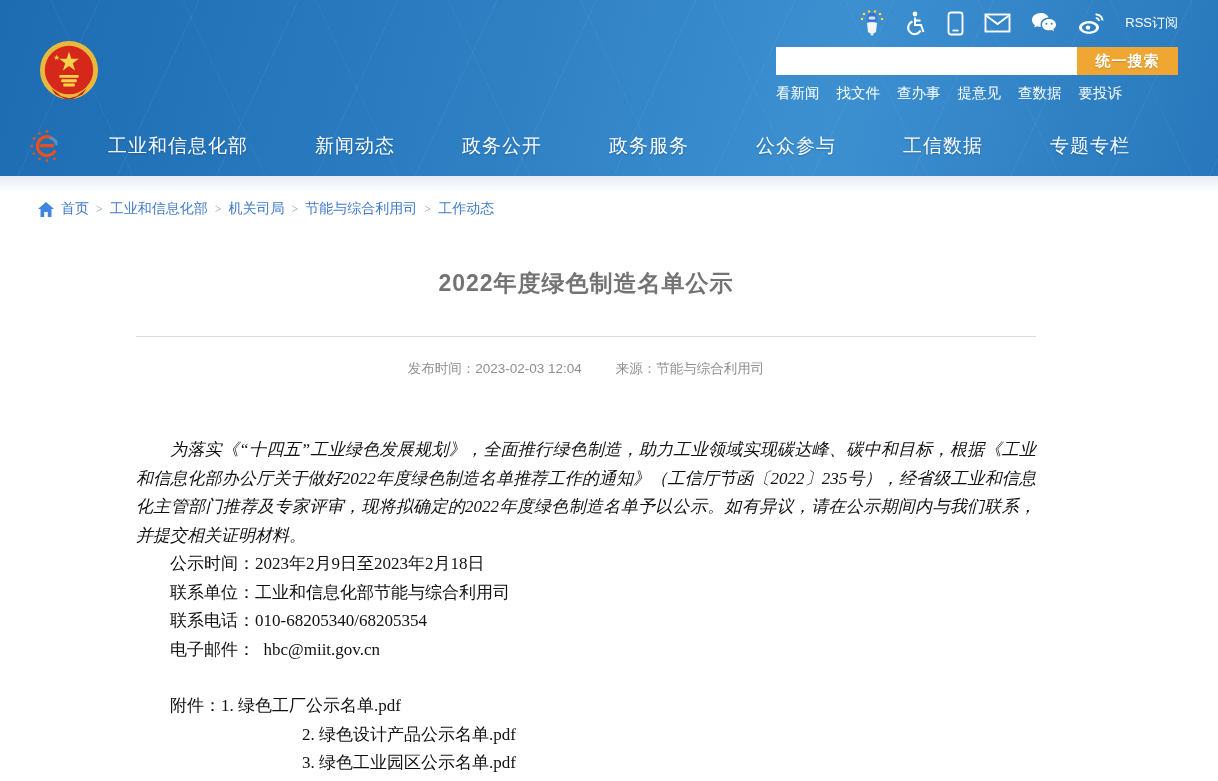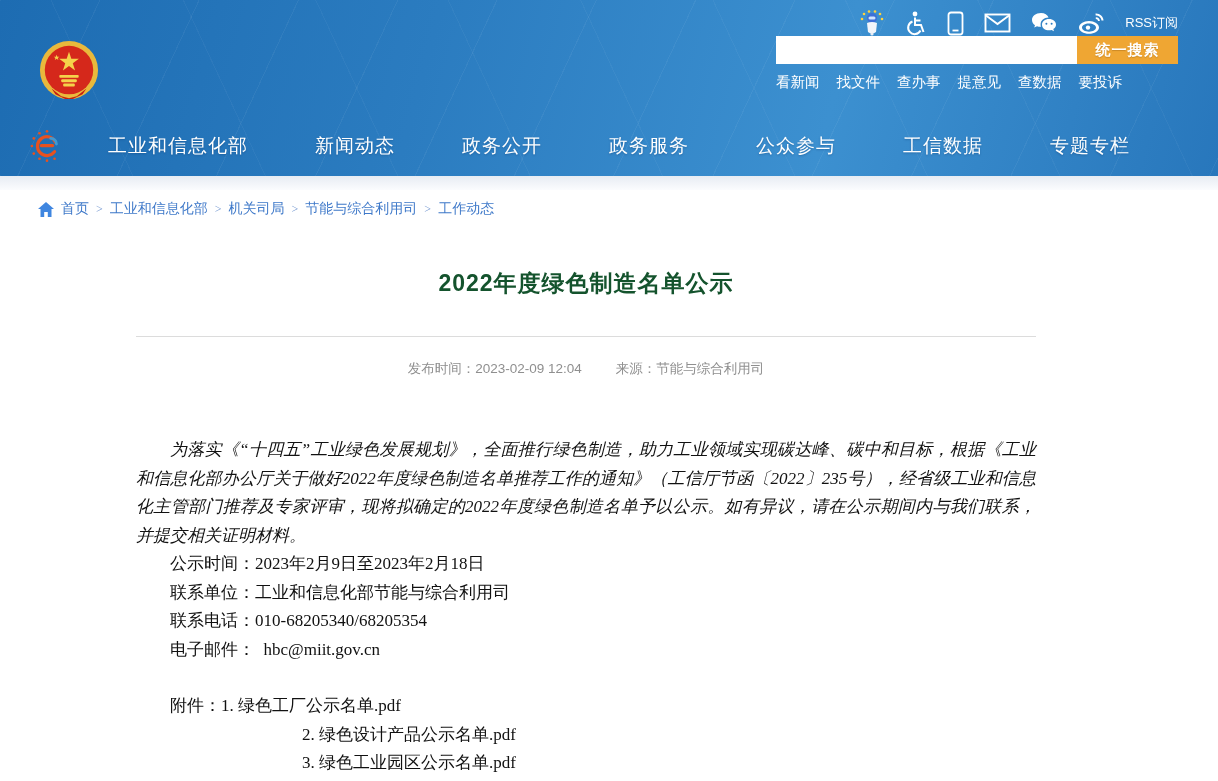--- a/index.html
+++ b/index.html
@@ -25,21 +25,21 @@
   .brand-text{ margin-left:16px; }
   .site-title{ font-size:32px; font-weight:bold; letter-spacing:2px; line-height:1.15;
                text-shadow:0 1px 2px rgba(0,40,90,.35); white-space:nowrap; }
   .site-subtitle{ font-size:11.5px; margin-top:6px; opacity:.95; letter-spacing:.2px; white-space:nowrap; }
 
   .header-right{ margin-left:auto; width:402px; display:flex; flex-direction:column; }
   .icon-row{ display:flex; align-items:center; justify-content:flex-end; gap:20px; margin-top:10px; height:26px; }
   .icon-row svg{ display:block; }
   .rss-label{ font-size:13px; cursor:pointer; }
 
-  .search-row{ display:flex; height:28px; }
+  .search-row{ display:flex; margin-top:11px; height:28px; }
   .search-input{ flex:1; height:28px; border:none; outline:none; padding:0 8px; font-size:14px; background:#fff; }
   .search-btn{ width:101px; height:28px; border:none; background:#efa633; color:#fff;
                font-size:15px; font-weight:bold; letter-spacing:1px; cursor:pointer;
                font-family:inherit; text-shadow:0 1px 1px rgba(120,70,0,.3); }
 
   .quick-links{ display:flex; gap:17px; margin-top:9px; font-size:14.5px; }
   .quick-link{ cursor:pointer; white-space:nowrap; }
 
   .main-nav{ position:relative; display:flex; align-items:center; height:60px; padding:0 88px 0 30px; }
   .nav-logo{ width:34px; height:34px; flex:0 0 34px; margin-right:44px; }
@@ -51,21 +51,21 @@
 
   
   .breadcrumb{ display:flex; align-items:center; margin:10px 0 0 38px; font-size:14px;
                color:#3f79c9; gap:7px;font-family:Liberation Serif, serif; }
   .crumb{ cursor:pointer; white-space:nowrap; }
   .crumb-sep{ color:#6f94cf; font-size:12px; }
   .home-icon{ width:16px; height:15px; }
 
   
   .content{ width:900px; margin-left:136px; }
-  .article-title{ text-align:center; font-size:23px; font-weight:bold; color:#14532d;
+  .article-title{ text-align:center; font-size:23px; font-weight:bold; color:#737373;
                   margin-top:50px; letter-spacing:1px; }
   .title-rule{ border-bottom:1px solid #dcdcdc; margin-top:37px; }
   .article-meta{ text-align:center; margin-top:23px; font-size:13.5px; color:#8f8f8f; }
   .meta-gap{ display:inline-block; width:34px; }
 
   .article-body{ margin-top:58px; font-family:"Liberation Serif","DejaVu Serif",serif;
                  font-size:17px; color:#111; line-height:28.5px; }
   .para{ text-indent:2em; text-align:justify;font-style:italic; }
   .info-line{ text-indent:2em; white-space:pre-wrap; }
   .attachments{ margin-top:28px; }
@@ -198,21 +198,21 @@
   <span class="crumb">节能与综合利用司</span>
   <span class="crumb-sep">&gt;</span>
   <span class="crumb">工作动态</span>
 </div>
 
 <main class="content">
   <h2 class="article-title">2022年度绿色制造名单公示</h2>
   <div class="title-rule"></div>
 
   <div class="article-meta">
-    <span>发布时间：</span><span>2023-02-09 12:04</span><span class="meta-gap"></span><span>来源：</span><span>节能与综合利用司</span>
+    <span>发布时间：</span><span>2023-02-03 12:04</span><span class="meta-gap"></span><span>来源：</span><span>节能与综合利用司</span>
   </div>
 
   <div class="article-body">
     <p class="para">为落实《“十四五”工业绿色发展规划》，全面推行绿色制造，助力工业领域实现碳达峰、碳中和目标，根据《工业和信息化部办公厅关于做好2022年度绿色制造名单推荐工作的通知》（工信厅节函〔2022〕235号），经省级工业和信息化主管部门推荐及专家评审，现将拟确定的2022年度绿色制造名单予以公示。如有异议，请在公示期间内与我们联系，并提交相关证明材料。</p>
     <div class="info-line">公示时间：2023年2月9日至2023年2月18日</div>
     <div class="info-line">联系单位：工业和信息化部节能与综合利用司</div>
     <div class="info-line">联系电话：010-68205340/68205354</div>
     <div class="info-line">电子邮件：  hbc@miit.gov.cn</div>
 
     <div class="attachments">

